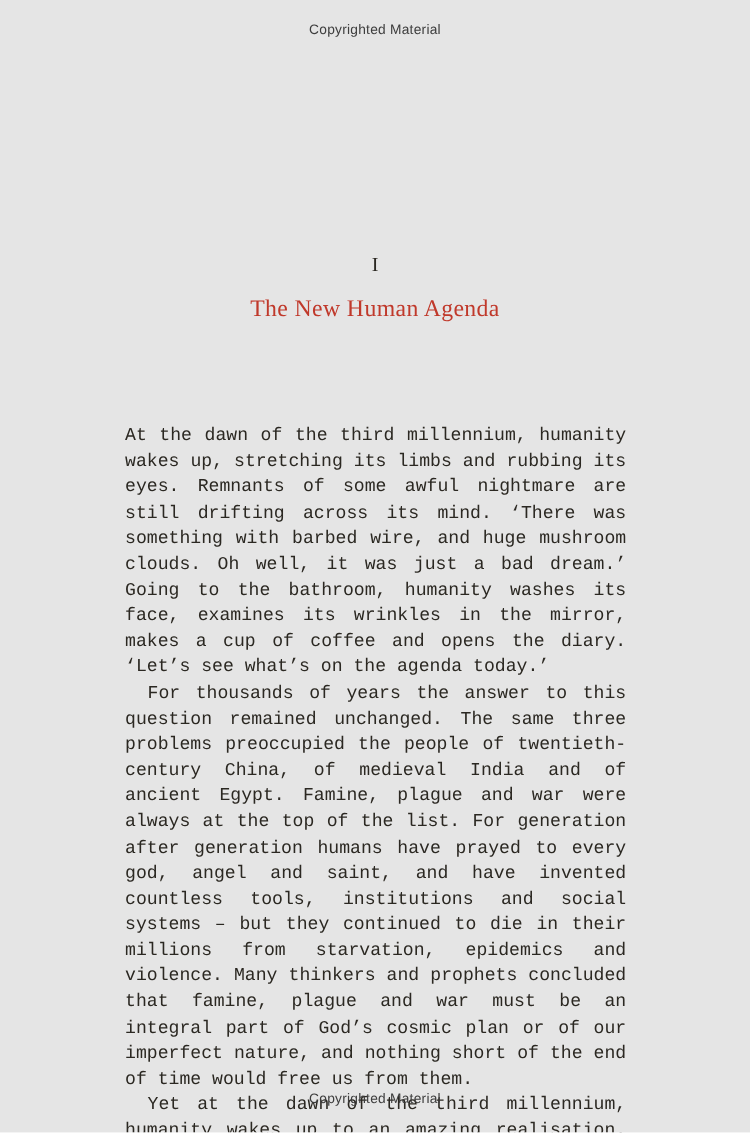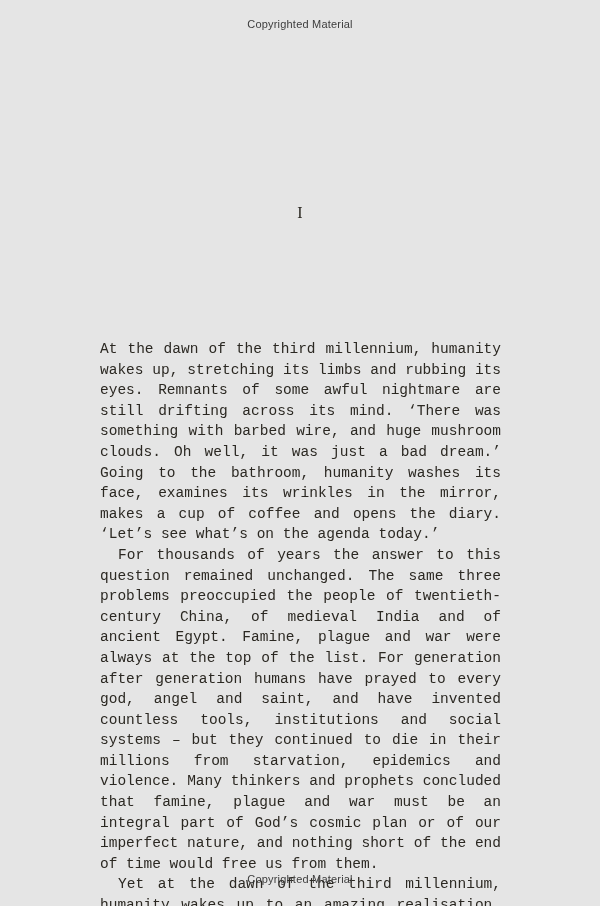--- a/index.html
+++ b/index.html
@@ -69,20 +69,21 @@
   }
 </style>
 </head>
 <body>
 
 <div class="page">
   <div class="copyright top">Copyrighted Material</div>
 
   <div class="chapter-number">I</div>
 
+  <h1 class="chapter-title">The New Human Agenda</h1>
 
   <div class="body-text">
     <p>At the dawn of the third millennium, humanity wakes up, stretching its limbs and rubbing its eyes. Remnants of some awful nightmare are still drifting across its mind. ‘There was something with barbed wire, and huge mushroom clouds. Oh well, it was just a bad dream.’ Going to the bathroom, humanity washes its face, examines its wrinkles in the mirror, makes a cup of coffee and opens the diary. ‘Let’s see what’s on the agenda today.’</p>
     <p class="indent">For thousands of years the answer to this question remained unchanged. The same three problems preoccupied the people of twentieth-century China, of medieval India and of ancient Egypt. Famine, plague and war were always at the top of the list. For generation after generation humans have prayed to every god, angel and saint, and have invented countless tools, institutions and social systems – but they continued to die in their millions from starvation, epidemics and violence. Many thinkers and prophets concluded that famine, plague and war must be an integral part of God’s cosmic plan or of our imperfect nature, and nothing short of the end of time would free us from them.</p>
     <p class="indent">Yet at the dawn of the third millennium, humanity wakes up to an amazing realisation. Most people rarely think about it, but in the last few decades we have managed to rein in famine, plague and war. Of course, these problems have not been completely solved, but they have been transformed from incomprehensible</p>
   </div>
 
   <div class="copyright bottom">Copyrighted Material</div>
 </div>
 

